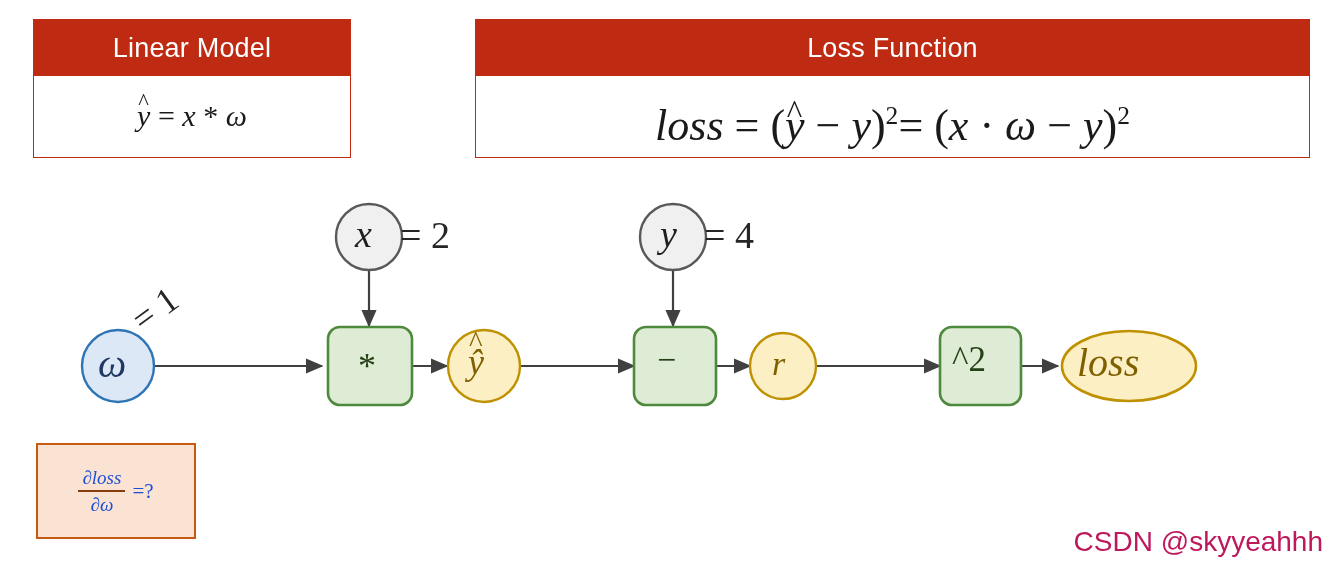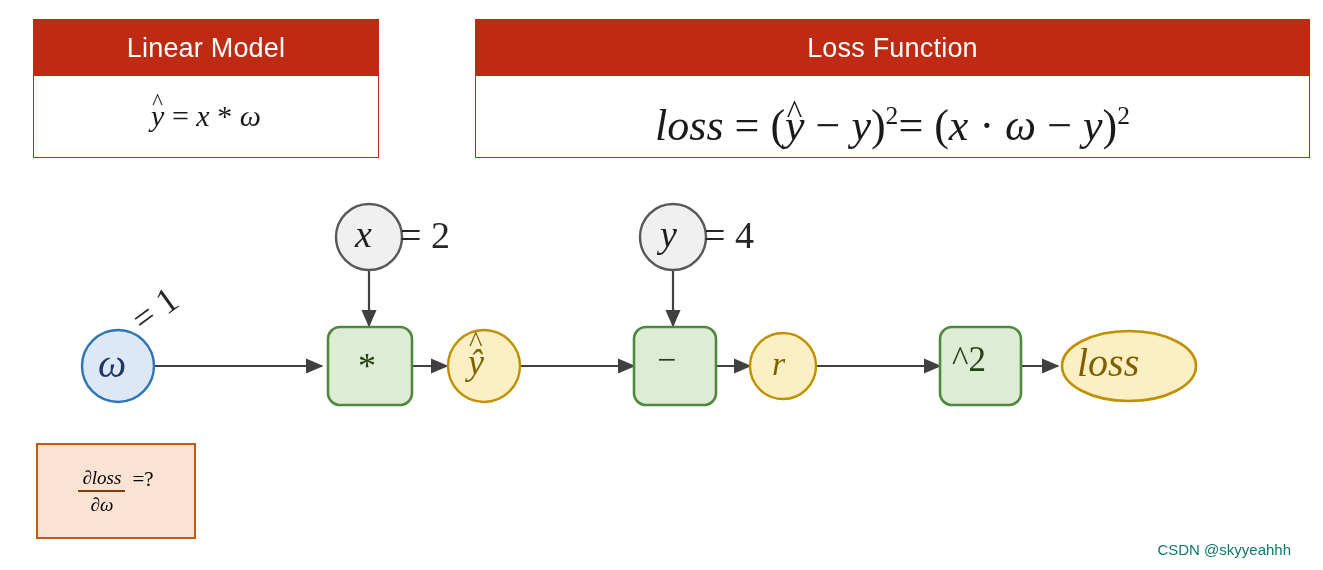--- a/index.html
+++ b/index.html
@@ -30,21 +30,21 @@
     text-align: center;
     font-family: "Liberation Sans", sans-serif;
     letter-spacing: 0.2px;
   }
   .panel-body {
     text-align: center;
     color: #1a1a1a;
     font-family: "Liberation Serif", serif;
   }
 
-  #panel-linear { left: 33px; top: 19px; width: 346px; height: 139px; }
+  #panel-linear { left: 33px; top: 19px; width: 318px; height: 139px; }
   #panel-linear .panel-body { font-size: 30px; line-height: 80px; }
   #panel-loss   { left: 475px; top: 19px; width: 835px; height: 139px; }
   #panel-loss   .panel-body { font-size: 44px; line-height: 80px; }
 
   .mathi { font-family: "Liberation Serif", serif; font-style: italic; }
   .mupr  { font-family: "Liberation Serif", serif; font-style: normal; }
   sup.pw { font-size: 0.58em; vertical-align: super; font-style: normal; }
 
   .hat-wrap { position: relative; display: inline-block; }
   .hat-wrap > .hatmark {
@@ -102,22 +102,22 @@
     height: 96px;
     box-sizing: border-box;
     background: #FBE3D4;
     border: 2px solid #C55A11;
     display: flex;
     align-items: center;
     justify-content: center;
   }
   #derivative-box .dexpr {
     display: flex;
-    align-items: flex-start;
-    color: #000000;
+    align-items: center;
+    color: #1d4ed8;
     font-family: "Liberation Serif", serif;
     font-style: italic;
     font-size: 19px;
   }
   .frac {
     display: inline-flex;
     flex-direction: column;
     align-items: center;
     line-height: 1.12;
   }
@@ -131,24 +131,24 @@
   }
   #derivative-box .eqq {
     margin-left: 7px;
     font-style: normal;
     font-size: 21px;
   }
 
   
   #watermark {
     position: absolute;
-    right: 32px;
+    right: 0;
     bottom: 12px;
-    color: #0f766e;
-    font-size: 15px;
+    color: #be185d;
+    font-size: 28px;
     font-family: "Liberation Sans", sans-serif;
     white-space: nowrap;
   }
 </style>
 </head>
 <body>
 
 <div class="panel" id="panel-linear">
   <div class="panel-header">Linear Model</div>
   <div class="panel-body">

